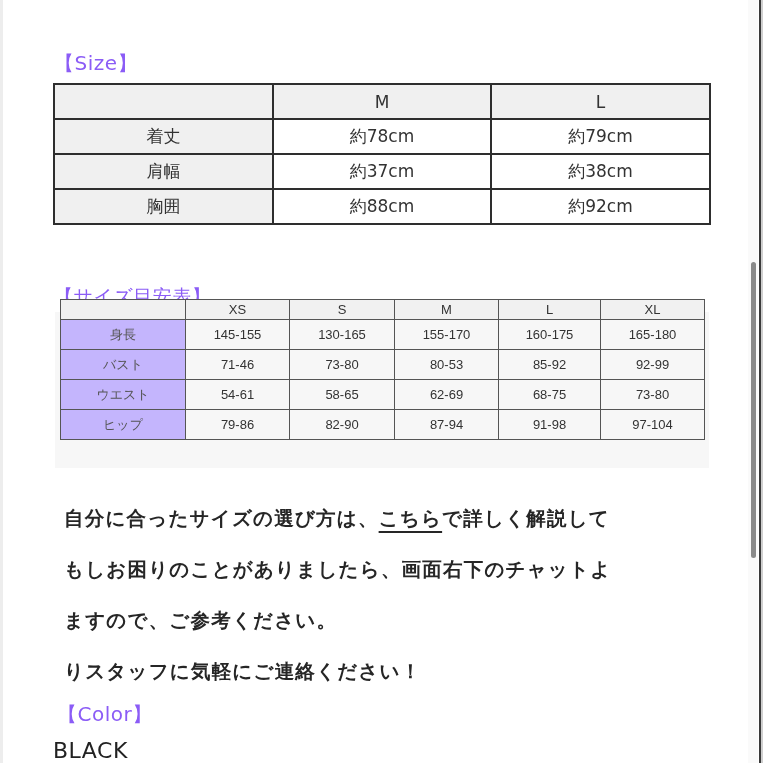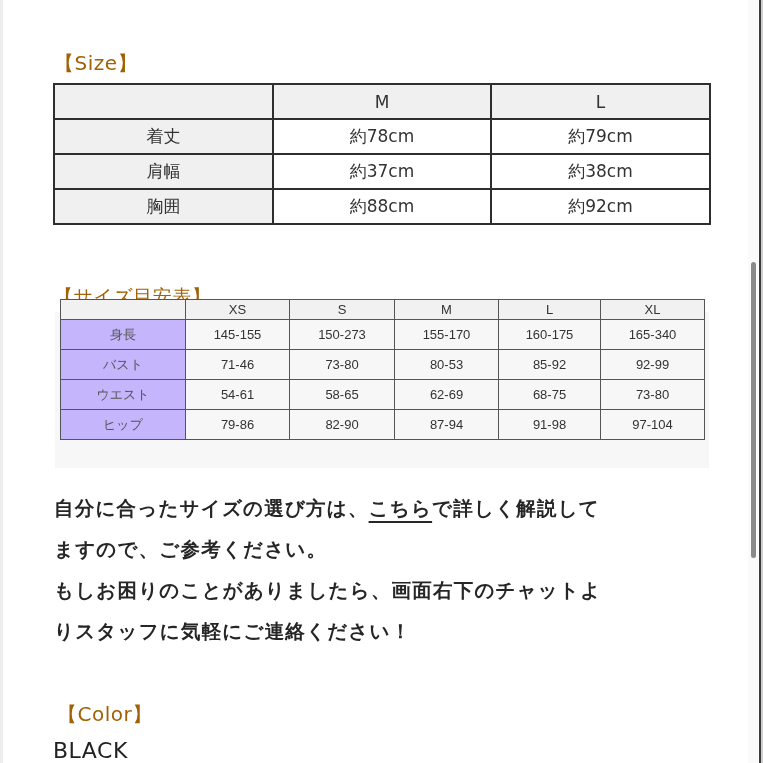--- a/index.html
+++ b/index.html
@@ -7,21 +7,21 @@
     width: 763px; height: 763px; overflow: hidden; position: relative;
     background: #ffffff; color: #2b2b2b;
     font-family: "DejaVu Sans", "Liberation Sans", sans-serif;
   }
   .left-edge { position: absolute; left: 0; top: 0; width: 3px; height: 763px; background: #ededed; }
   .right-edge { position: absolute; right: 2px; top: 0; width: 2px; height: 763px; background: #3a3a3a; }
   .right-edge-fill { position: absolute; right: 0; top: 0; width: 2px; height: 763px; background: #cfcfcf; }
   .scroll-track { position: absolute; left: 748px; top: 0; width: 10px; height: 763px; background: #fafafa; }
   .scroll-thumb { position: absolute; left: 751px; top: 262px; width: 5px; height: 296px; background: #8a8a8a; border-radius: 3px; }
 
-  .heading { position: absolute; font-size: 20px; color: #a16207; letter-spacing: 0.5px; }
+  .heading { position: absolute; font-size: 20px; color: #8b5cf6; letter-spacing: 0.5px; }
   .h-size { left: 54px; top: 50px; }
   .h-chart { left: 54px; top: 284px; font-size: 19px; }
   .h-color { left: 57px; top: 701px; }
   .color-value { position: absolute; left: 53px; top: 738px; font-size: 22px; color: #222; letter-spacing: 0.5px; text-align: center; }
 
   table { border-collapse: collapse; position: absolute; table-layout: fixed; }
   .size-table { left: 53px; top: 83px; width: 656px; }
   .size-table td {
     border: 2px solid #2e2e2e; height: 33px; text-align: center;
     font-size: 17px; color: #333; padding: 0;
@@ -33,21 +33,21 @@
   .chart-table td {
     border: 1.5px solid #555; height: 29px; text-align: center;
     font-size: 13px; color: #333; padding: 0;
     font-family: "Liberation Sans", sans-serif;
   }
   .chart-table tr.hdr td { background: #f1f1f1; height: 19px; }
   .chart-table td.lbl { background: #c4b5fd; color: #555; }
   .chart-shadow { position: absolute; left: 55px; top: 312px; width: 654px; height: 156px; background: #f7f7f7; }
 
   .para { position: absolute; left: 54px; top: 488px; width: 660px; font-size: 19.5px; line-height: 41px; color: #262626; letter-spacing: 1.2px; font-weight: bold; }
-  .para p { margin: 0; }
+  .para p { margin: 10px; }
   .link { color: #262626; text-decoration: underline; text-decoration-thickness: 2px; text-underline-offset: 6px; cursor: pointer; }
 </style>
 </head>
 <body>
 
 <div class="left-edge"></div>
 <div class="scroll-track"></div>
 <div class="scroll-thumb"></div>
 <div class="right-edge"></div>
 <div class="right-edge-fill"></div>
@@ -101,24 +101,24 @@
     <td></td>
     <td>XS</td>
     <td>S</td>
     <td>M</td>
     <td>L</td>
     <td>XL</td>
   </tr>
   <tr>
     <td class="lbl">身長</td>
     <td>145-155</td>
-    <td>150-273</td>
+    <td>130-165</td>
     <td>155-170</td>
     <td>160-175</td>
-    <td>165-340</td>
+    <td>165-180</td>
   </tr>
   <tr>
     <td class="lbl">バスト</td>
     <td>71-46</td>
     <td>73-80</td>
     <td>80-53</td>
     <td>85-92</td>
     <td>92-99</td>
   </tr>
   <tr>
@@ -135,19 +135,19 @@
     <td>82-90</td>
     <td>87-94</td>
     <td>91-98</td>
     <td>97-104</td>
   </tr>
 </tbody>
   </table>
 
 <div class="para">
   <p><span>自分に合ったサイズの選び方は、</span><a class="link">こちら</a><span>で詳しく解説して</span></p>
+  <p>もしお困りのことがありましたら、画面右下のチャットよ</p>
   <p>ますので、ご参考ください。</p>
-  <p>もしお困りのことがありましたら、画面右下のチャットよ</p>
   <p>りスタッフに気軽にご連絡ください！</p>
 </div>
 
 <div class="heading h-color">【Color】</div>
 <div class="color-value">BLACK</div>
 
 </body></html>

